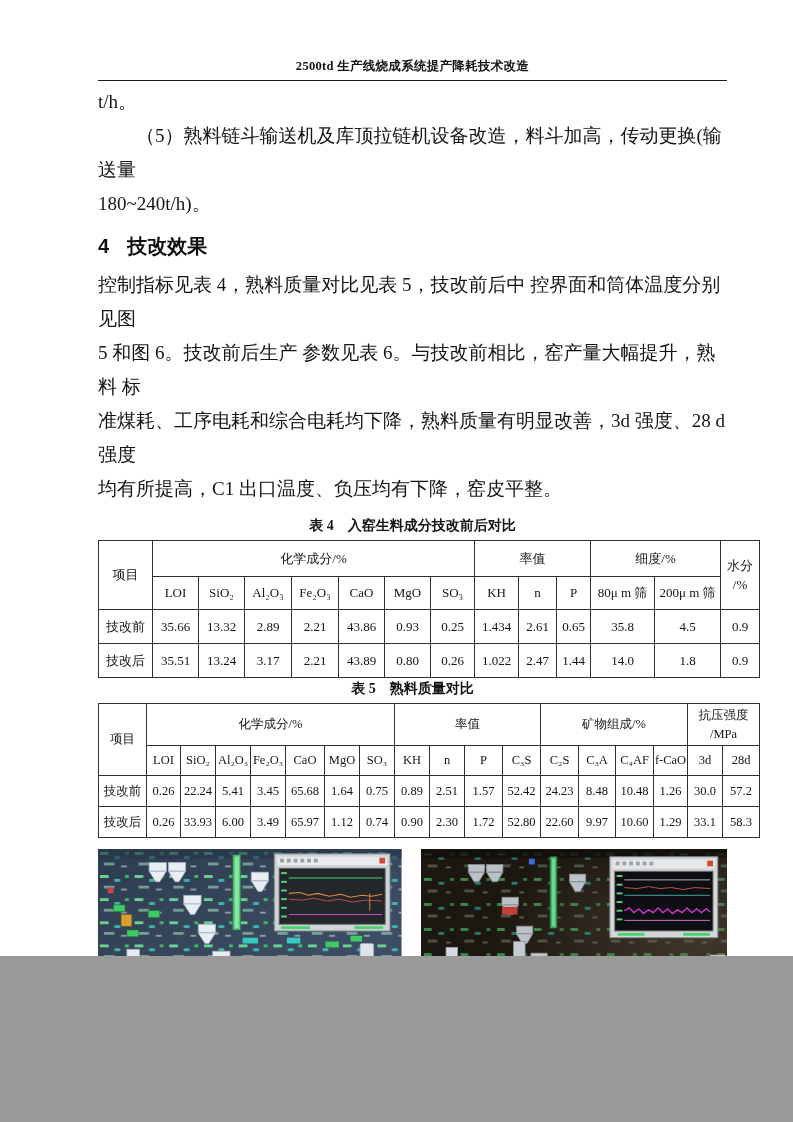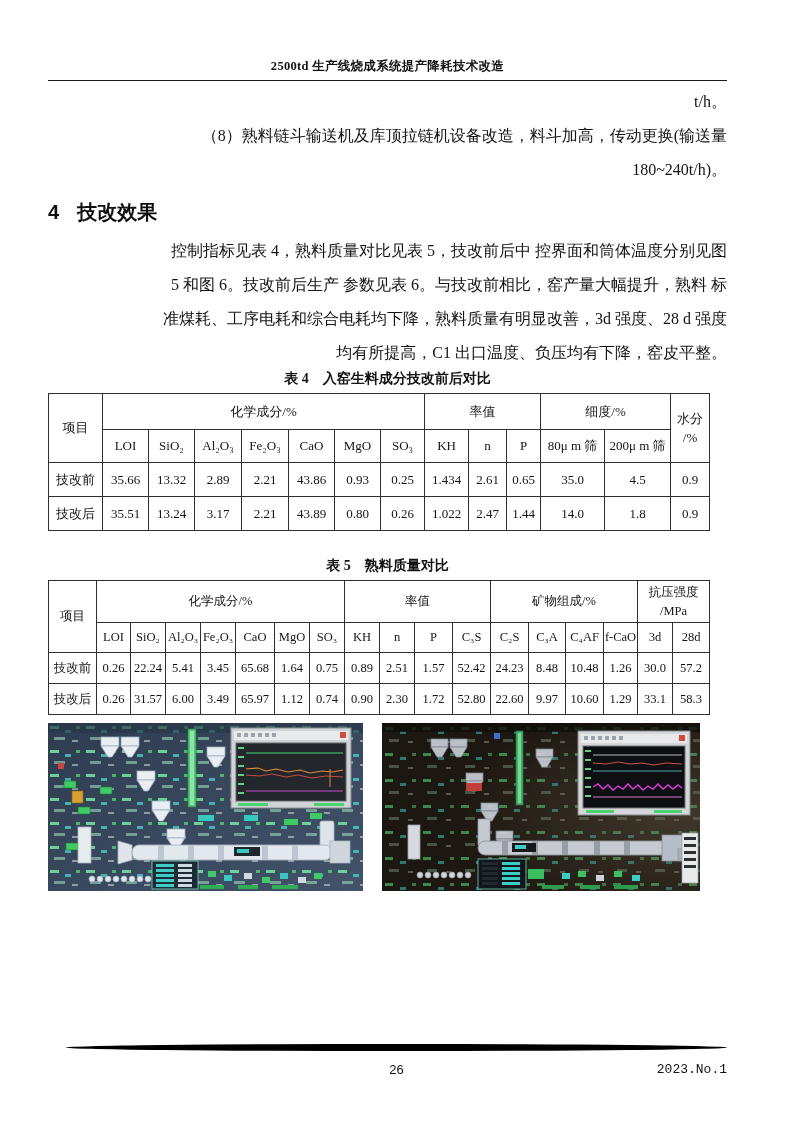--- a/index.html
+++ b/index.html
@@ -1,34 +1,34 @@
 <!DOCTYPE html>
 <html><head>
 <meta charset="utf-8">
 <style>
   html,body{margin:0;padding:0;background:#9a9a9a;}
   .page{
-    width:793px;height:1122px;background:#ffffff;position:relative;overflow:hidden;
-    margin:0 auto;box-sizing:border-box;padding:58px 66px 0 48px;
+    width:793px;height:956px;background:#ffffff;position:relative;overflow:hidden;
+    margin:0 auto;box-sizing:border-box;padding:58px 66px 0 98px;
     font-family:"Liberation Serif","DejaVu Serif",serif;color:#141414;
   }
   .running-head{
     text-align:center;font-weight:bold;font-size:12.5px;letter-spacing:.3px;
     padding-bottom:5px;border-bottom:1.6px solid #1a1a1a;
   }
-  .bodytext{font-size:16px;line-height:34px;text-align:right;}
+  .bodytext{font-size:19px;line-height:34px;}
   .intro{margin-top:4px;}
   .indent{text-indent:38px;}
   .sec-h{
     display:flex;align-items:baseline;gap:18px;
     font-family:"Liberation Sans","DejaVu Sans",sans-serif;
     font-weight:bold;font-size:20px;margin:12px 0 8px 0;color:#101010;
   }
-  .tbl-cap{text-align:center;font-weight:bold;font-size:14px;}
-  .tbl-cap.second{margin-top:26px;}
+  .tbl-cap{text-align:center;font-weight:bold;font-size:14px;margin-top:11px;}
+  .tbl-cap.second{margin-top:2px;}
   table{border-collapse:collapse;width:661px;table-layout:fixed;margin-top:5px;}
   th,td{border:1px solid #2e2e2e;text-align:center;padding:0;font-weight:normal;
         overflow:hidden;white-space:nowrap;}
   #t4{font-size:13px;} #t5{font-size:12.5px;}
   #t4 .gr{height:36px;} #t4 .sub{height:33px;} #t4 .dr{height:34px;}
   #t5 .gr{height:42px;} #t5 .sub{height:30px;} #t5 .dr{height:31px;}
   .ml{white-space:pre-line;line-height:1.5;}
   .figs{display:flex;gap:19px;margin-top:8px;}
   .figs svg{display:block;}
   .footer{position:absolute;left:66px;right:66px;top:1044px;}
@@ -39,21 +39,21 @@
 </style>
 </head>
 <body>
 
 <div class="page">
 
   <div class="running-head">2500td 生产线烧成系统提产降耗技术改造</div>
 
   <div class="bodytext intro">
     <div>t/h。</div>
-    <div class="indent">（8）熟料链斗输送机及库顶拉链机设备改造，料斗加高，传动更换(输送量</div>
+    <div class="indent">（5）熟料链斗输送机及库顶拉链机设备改造，料斗加高，传动更换(输送量</div>
     <div>180~240t/h)。</div>
   </div>
 
   <div class="sec-h">
     <span>4</span>
     <span>技改效果</span>
   </div>
 
   <div class="bodytext">
     <div>控制指标见表 4，熟料质量对比见表 5，技改前后中 控界面和筒体温度分别见图</div>
@@ -109,21 +109,21 @@
       <td>35.66</td>
       <td>13.32</td>
       <td>2.89</td>
       <td>2.21</td>
       <td>43.86</td>
       <td>0.93</td>
       <td>0.25</td>
       <td>1.434</td>
       <td>2.61</td>
       <td>0.65</td>
-      <td>35.0</td>
+      <td>35.8</td>
       <td>4.5</td>
       <td>0.9</td>
     </tr>
     <tr class="dr">
       <td>技改后</td>
       <td>35.51</td>
       <td>13.24</td>
       <td>3.17</td>
       <td>2.21</td>
       <td>43.89</td>
@@ -206,21 +206,21 @@
       <td>24.23</td>
       <td>8.48</td>
       <td>10.48</td>
       <td>1.26</td>
       <td>30.0</td>
       <td>57.2</td>
     </tr>
     <tr class="dr">
       <td>技改后</td>
       <td>0.26</td>
-      <td>31.57</td>
+      <td>33.93</td>
       <td>6.00</td>
       <td>3.49</td>
       <td>65.97</td>
       <td>1.12</td>
       <td>0.74</td>
       <td>0.90</td>
       <td>2.30</td>
       <td>1.72</td>
       <td>52.80</td>
       <td>22.60</td>

